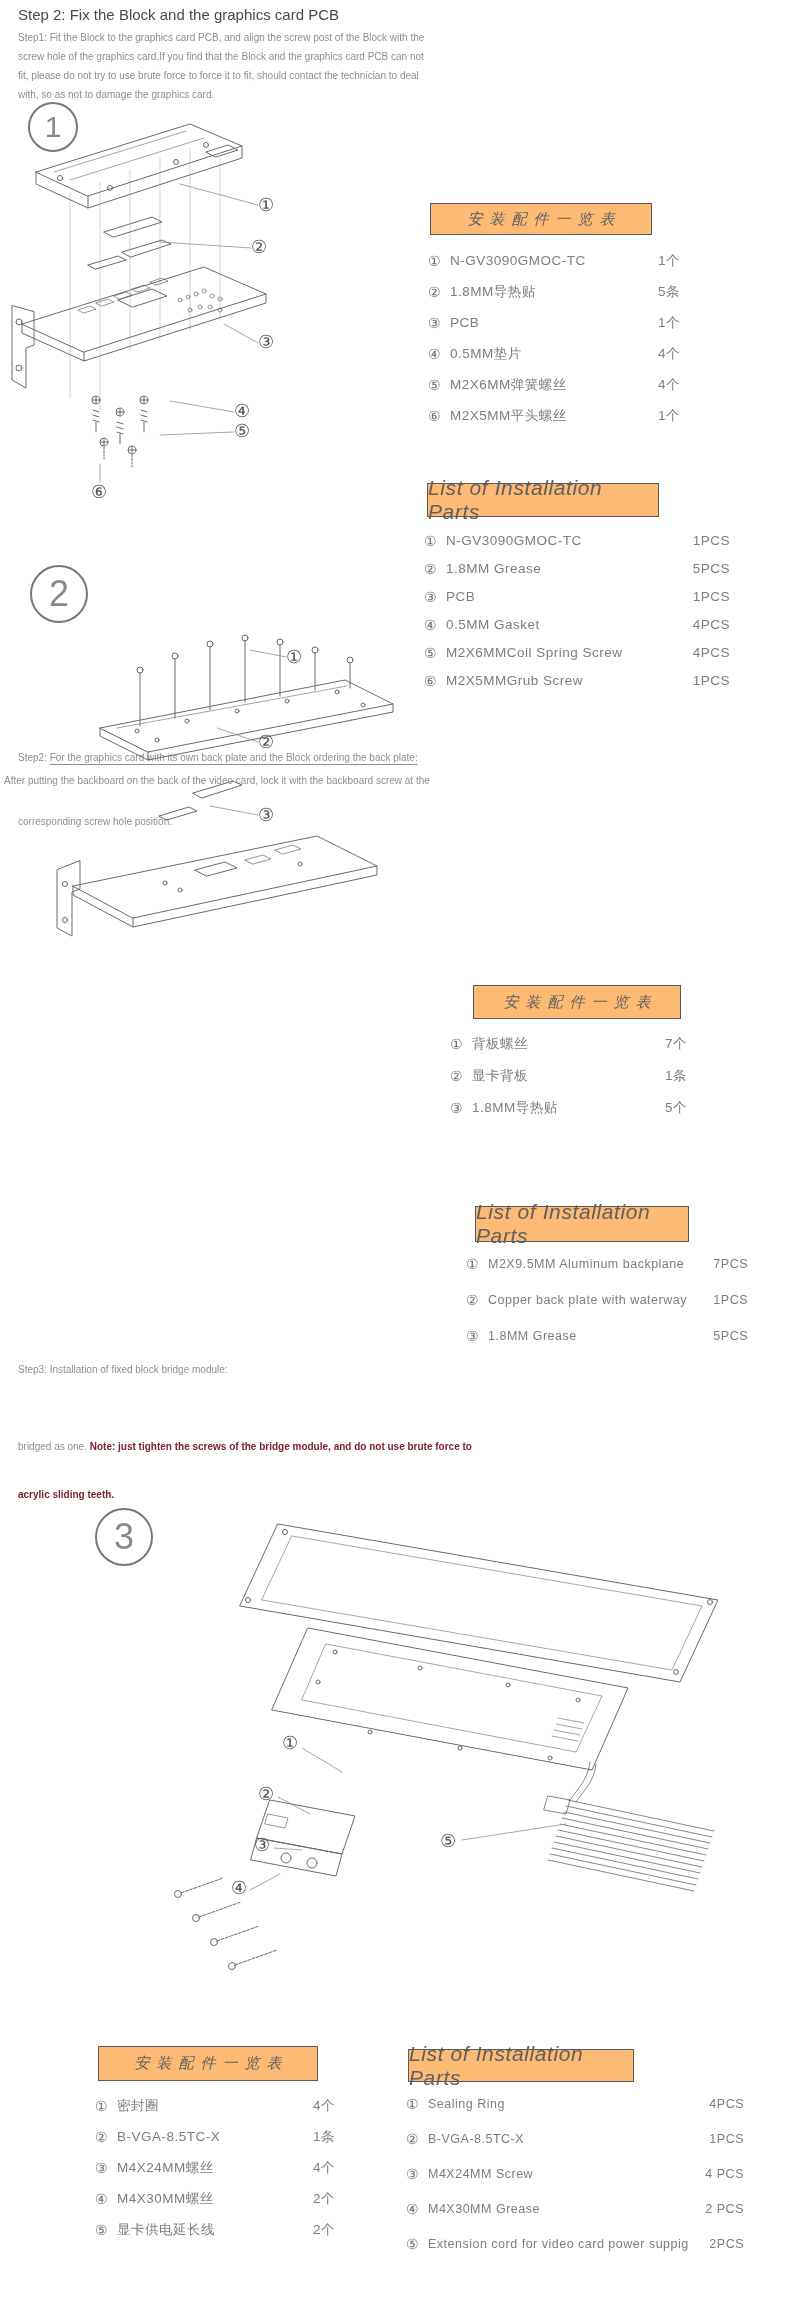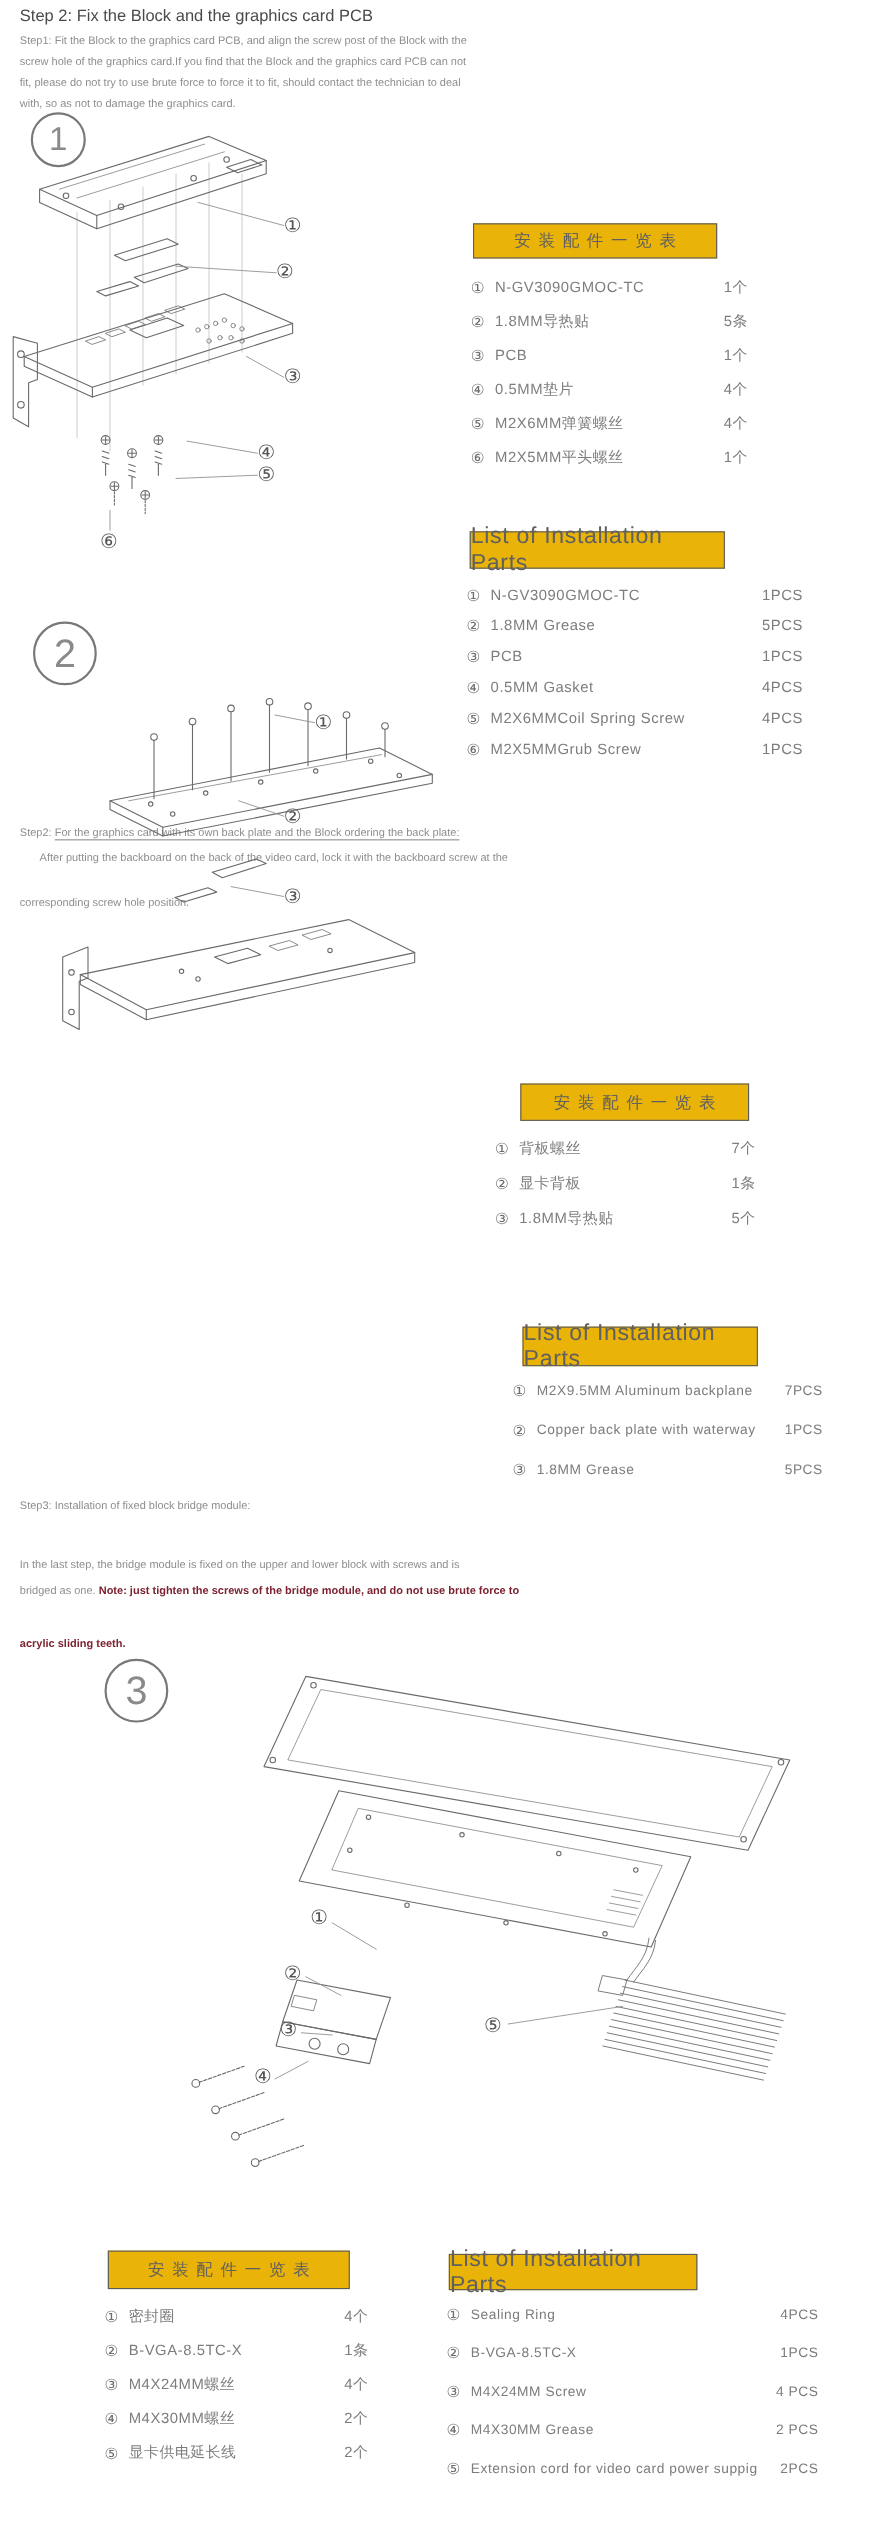--- a/index.html
+++ b/index.html
@@ -9,22 +9,22 @@
   
   .intro-title{font-size:15px;color:#4a4a4a;}
   .body-line{font-size:10px;color:#8e8e8e;height:19px;line-height:19px;white-space:nowrap;}
   .underlined{text-decoration:underline;text-underline-offset:3px;}
   .red{color:#7c2230;font-weight:bold;}
   
   .badge{position:absolute;border:2.5px solid #787878;border-radius:50%;
          display:flex;align-items:center;justify-content:center;
          color:#8a8a8a;font-weight:300;background:#fff;}
   
-  .hbox{position:absolute;background:#eab308;border:1.5px solid #5a5a5a;
-        display:flex;align-items:center;justify-content:center;color:#606060;}
+  .hbox{position:absolute;background:#fdba74;border:1.5px solid #5a5a5a;
+        display:flex;align-items:center;justify-content:center;color:#606060;font-style:italic;}
   .hbox.cn{font-size:15px;letter-spacing:7px;padding-left:7px;box-sizing:border-box;}
   .hbox.en{font-size:21px;letter-spacing:0.6px;}
   
   .plist{position:absolute;}
   .prow{display:flex;align-items:center;height:16px;line-height:16px;
         margin-bottom:var(--gap,14px);font-size:13.5px;color:#7d7d7d;white-space:nowrap;}
   .prow .pnum{width:22px;flex-shrink:0;font-size:14px;color:#6e6e6e;}
   .prow .plabel{letter-spacing:0.5px;}
   .prow .pqty{margin-left:auto;letter-spacing:0.5px;}
   .plist.small .prow{font-size:12.5px;}
@@ -213,21 +213,21 @@
     <div class="prow">
         <span class="pnum">⑥</span>
         <span class="plabel">M2X5MMGrub Screw</span>
         <span class="pqty">1PCS</span>
       </div>
   </div>
 
   <div class="abs body-line" style="left:18px;top:748px;">
     <span>Step2: </span><span class="underlined">For the graphics card with its own back plate and the Block ordering the back plate:</span>
   </div>
-  <div class="abs body-line" style="left:36px;top:771px;">After putting the backboard on the back of the video card, lock it with the backboard screw at the</div>
+  <div class="abs body-line" style="left:4px;top:771px;">After putting the backboard on the back of the video card, lock it with the backboard screw at the</div>
   <div class="abs body-line" style="left:18px;top:812px;">corresponding screw hole position.</div>
 
   <div class="badge" style="left:30px;top:565px;width:54px;height:54px;font-size:36px;">
     <span>2</span>
   </div>
 
   <svg class="diag" style="left:45px;top:628px;" width="380" height="345" viewBox="0 0 380 345">
     <g fill="none" stroke="#6a6a6a" stroke-width="1" stroke-linejoin="round" stroke-linecap="round">
 
       <g>
@@ -320,21 +320,20 @@
         <span class="pqty">1PCS</span>
       </div>
     <div class="prow">
         <span class="pnum">③</span>
         <span class="plabel">1.8MM Grease</span>
         <span class="pqty">5PCS</span>
       </div>
   </div>
 
   <div class="abs body-line" style="left:18px;top:1360px;">Step3: Installation of fixed block bridge module:</div>
-  <div class="abs body-line" style="left:18px;top:1413px;">In the last step, the bridge module is fixed on the upper and lower block with screws and is</div>
   <div class="abs body-line" style="left:18px;top:1437px;">
     <span>bridged as one. </span><span class="red">Note: just tighten the screws of the bridge module, and do not use brute force to</span>
   </div>
   <div class="abs body-line red" style="left:18px;top:1485px;text-align:center;">acrylic sliding teeth.</div>
 
   <div class="badge" style="left:95px;top:1508px;width:54px;height:54px;font-size:36px;">
     <span>3</span>
   </div>
 
   <svg class="diag" style="left:120px;top:1500px;" width="660" height="530" viewBox="0 0 660 530">

